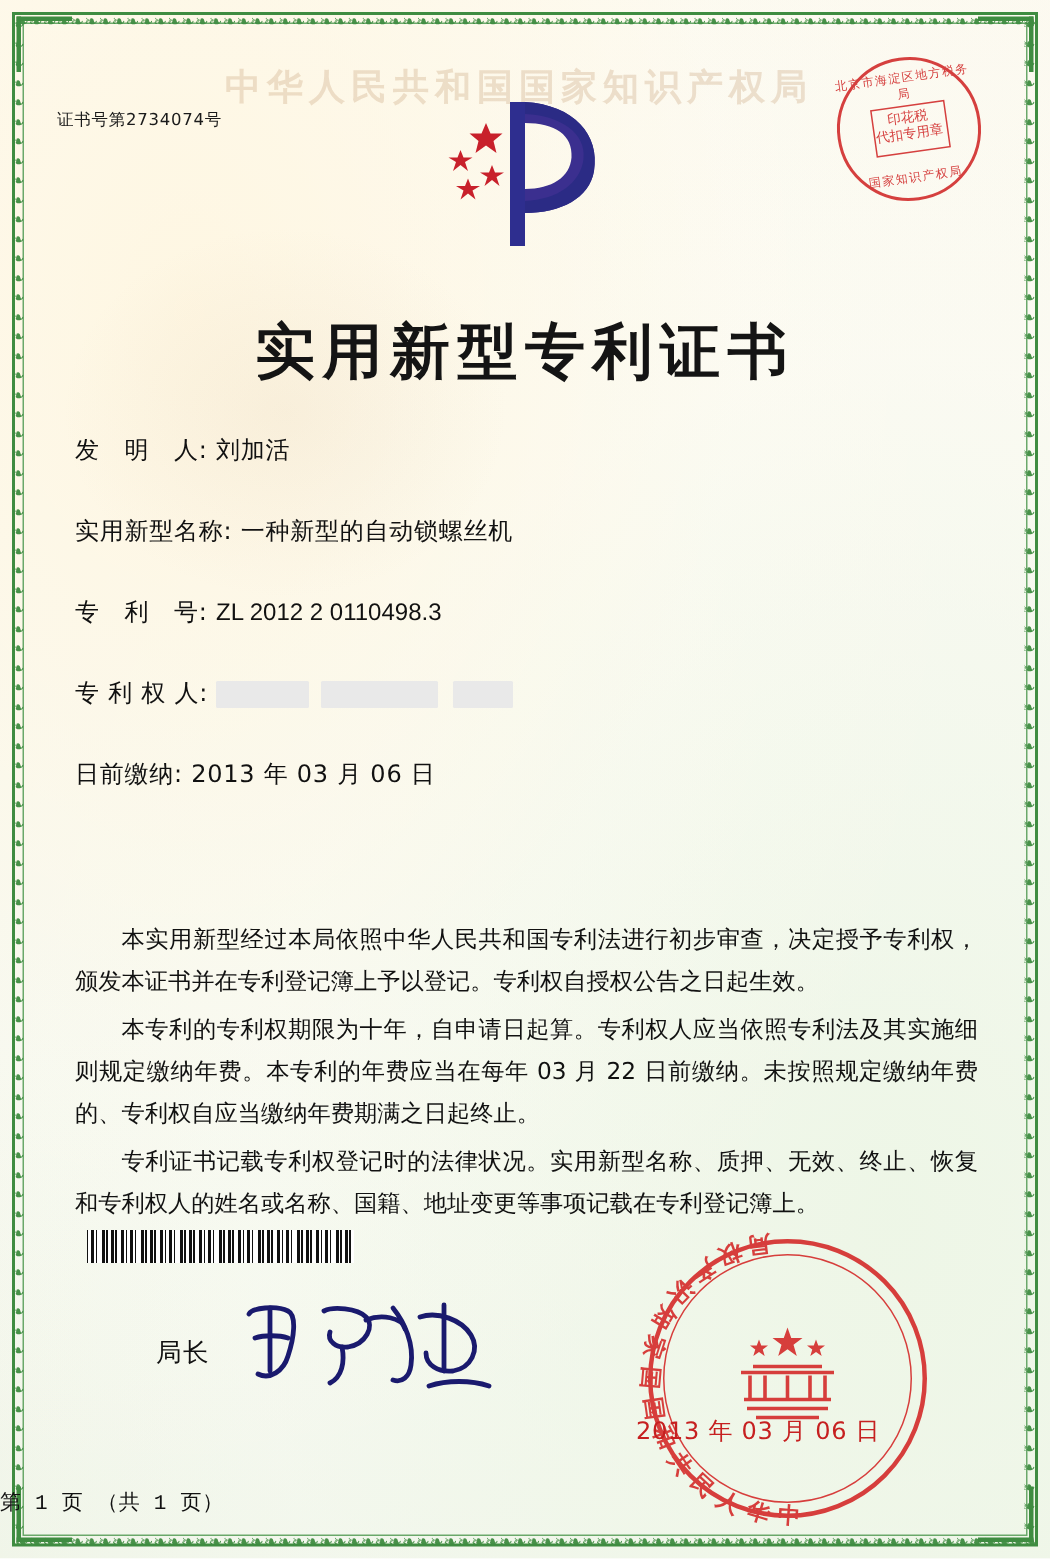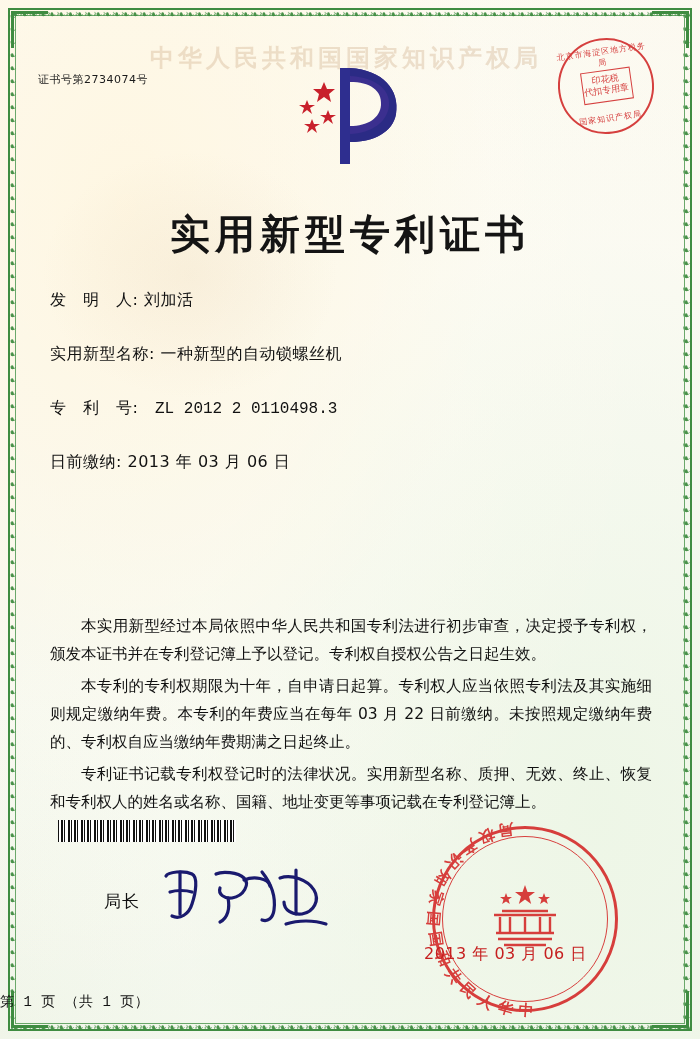--- a/index.html
+++ b/index.html
@@ -174,21 +174,21 @@
   .field {
     font-size: 16px;
     color: #121212;
     margin-bottom: 33px;
     font-family: "DejaVu Sans", sans-serif;
     letter-spacing: 0.5px;
     white-space: nowrap;
   }
   .field .lbl { color: #111; }
   .field .val { color: #111; }
-  .mono { font-family: Liberation Mono, monospace; letter-spacing: 0px; margin-left: 11px; }
+  .mono { font-family: Liberation Sans, sans-serif; letter-spacing: 0px; }
   .redacted {
     display: inline-block;
     vertical-align: middle;
     height: 18px;
     background: #e9e9e9;
     border-radius: 1px;
   }
   .redacted.r1 { width: 62px; }
   .redacted.r2 { width: 78px; margin-left: 8px; }
   .redacted.r3 { width: 40px; margin-left: 10px; }
@@ -355,20 +355,24 @@
       <span class="lbl">发　明　人:</span>
       <span class="val">刘加活</span>
     </div>
     <div class="field">
       <span class="lbl">实用新型名称:</span>
       <span class="val">一种新型的自动锁螺丝机</span>
     </div>
     <div class="field">
       <span class="lbl">专　利　号:</span>
       <span class="val mono">ZL 2012 2 0110498.3</span>
+    </div>
+    <div class="field">
+      <span class="lbl">专 利 权 人:</span>
+      <span class="redacted r1"></span><span class="redacted r2"></span><span class="redacted r3"></span>
     </div>
     <div class="field">
       <span class="lbl">日前缴纳:</span>
       <span class="val">2013 年 03 月 06 日</span>
     </div>
   </div>
 
   <div class="body-text">
     <p>本实用新型经过本局依照中华人民共和国专利法进行初步审查，决定授予专利权，颁发本证书并在专利登记簿上予以登记。专利权自授权公告之日起生效。</p>
     <p>本专利的专利权期限为十年，自申请日起算。专利权人应当依照专利法及其实施细则规定缴纳年费。本专利的年费应当在每年 03 月 22 日前缴纳。未按照规定缴纳年费的、专利权自应当缴纳年费期满之日起终止。</p>

